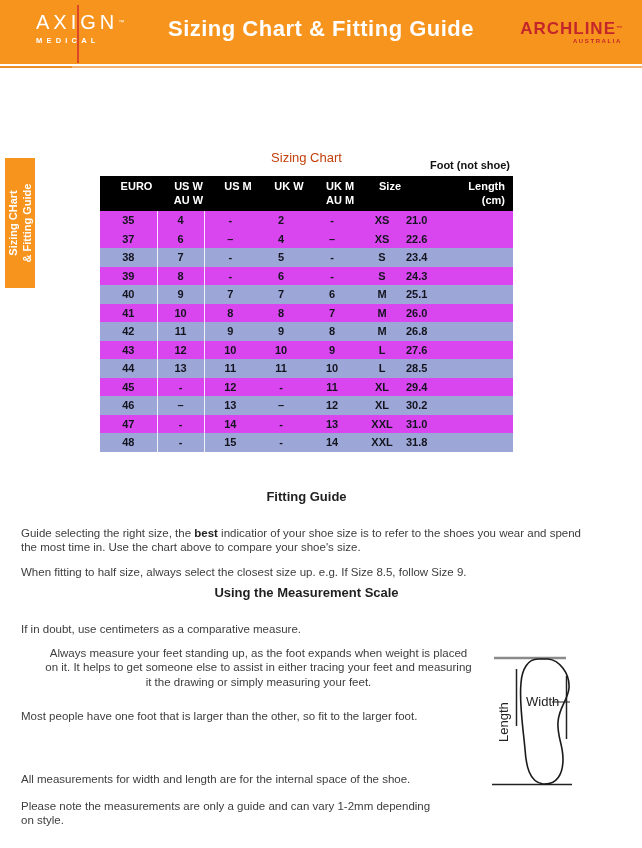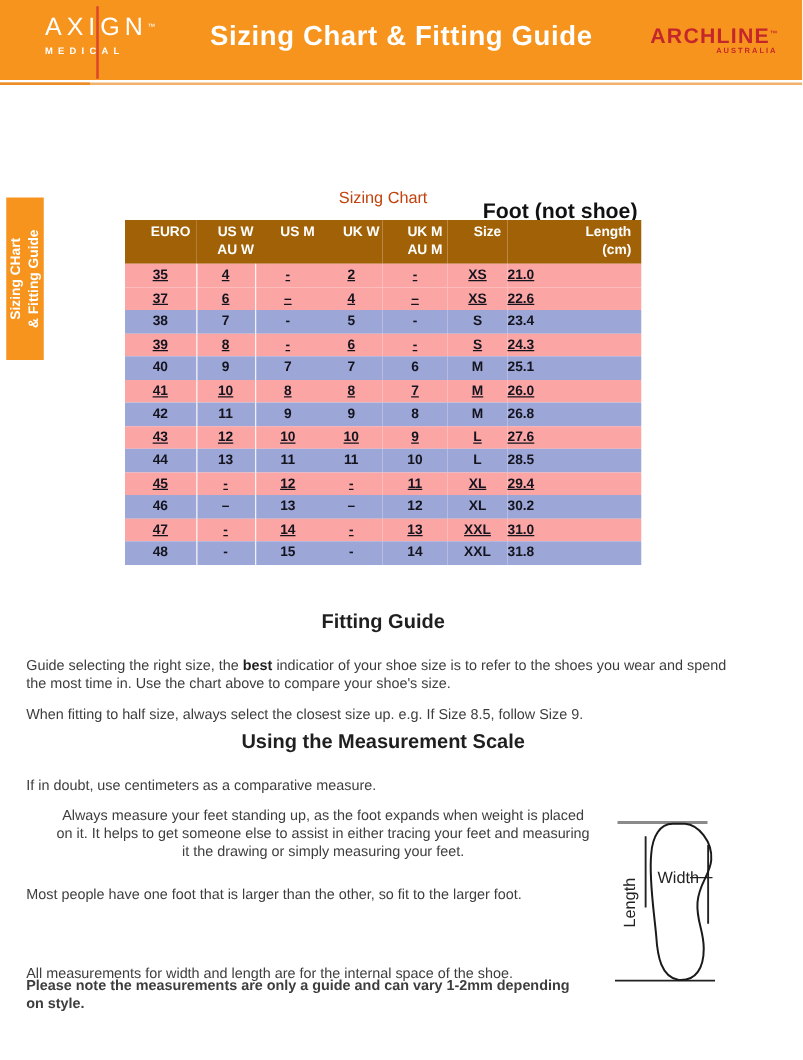--- a/index.html
+++ b/index.html
@@ -27,50 +27,50 @@
   .side-tab{position:absolute;left:5px;top:158px;width:30px;height:130px;background:#F7941E;}
   .tab-text{position:absolute;left:1px;top:130px;width:130px;height:30px;
             transform:rotate(-90deg);transform-origin:0 0;
             color:#fff;font-size:11px;font-weight:bold;line-height:13.5px;
             text-align:center;white-space:pre-line;padding-top:1px;}
 
   
   .chart-title{position:absolute;left:100px;top:150px;width:413px;text-align:center;
                font-size:13px;font-weight:normal;color:#c2410c;}
   .foot-note{position:absolute;left:100px;top:159px;width:410px;text-align:right;
-             font-size:17px;font-weight:bold;color:#111;}
+             font-size:11px;font-weight:bold;color:#111;}
   table.sizing{position:absolute;left:100px;top:176px;width:413px;border-collapse:collapse;
                table-layout:fixed;}
-  table.sizing th{background:#a16207;color:#fff;font-size:11px;font-weight:bold;
+  table.sizing th{background:#000000;color:#fff;font-size:11px;font-weight:bold;
                   line-height:13.5px;vertical-align:top;padding:4px 0 0 16px;height:31px;
                   text-align:center;white-space:pre-line;margin-left:32px;}
   table.sizing th:last-child{text-align:right;padding-right:8px;}
   table.sizing td{height:18.5px;font-size:11px;font-weight:bold;color:#14141E;
                   text-align:center;padding:0;}
   table.sizing td:last-child{text-align:left;padding-right:12px;}
   table.sizing td:nth-child(1),table.sizing td:nth-child(2){border-right:1px solid rgba(255,255,255,.85);}
-  tr.row-a td{background:#fca5a5;text-decoration:underline;}
+  tr.row-a td{background:#d946ef;}
   tr.row-b td{background:#9DA7D7;}
   td.light-dash{color:rgba(35,48,90,.45);font-weight:normal;}
 
   
   .sec-heading{position:absolute;left:0;width:613px;text-align:center;
-               font-size:16px;font-weight:bold;color:#1f1f1f;}
+               font-size:13px;font-weight:bold;color:#1f1f1f;}
   .para{position:absolute;left:21px;color:#3d3d3d;font-size:11.5px;line-height:14.5px;
         white-space:pre-line;}
   #fg-heading{top:489px;}
   #fg-para1{top:514px;width:596px;}
   #fg-para1 b{color:#1f1f1f;margin-top:43px;}
   #fg-para2{top:553px;width:596px;}
   #ms-heading{top:585px;}
   #ms-para1{top:610px;width:500px;}
   #ms-para2{top:634px;width:475px;text-align:center;}
   #ms-para3{top:697px;width:475px;}
   #ms-para4{top:760px;width:500px;}
-  #ms-para5{top:770px;width:475px;font-weight:bold;}
+  #ms-para5{top:787px;width:475px;}
 
   
   .foot-diagram{position:absolute;left:482px;top:645px;}
 </style>
 </head>
 <body>
 
 <div class="page">
 
   <header class="topbar">

